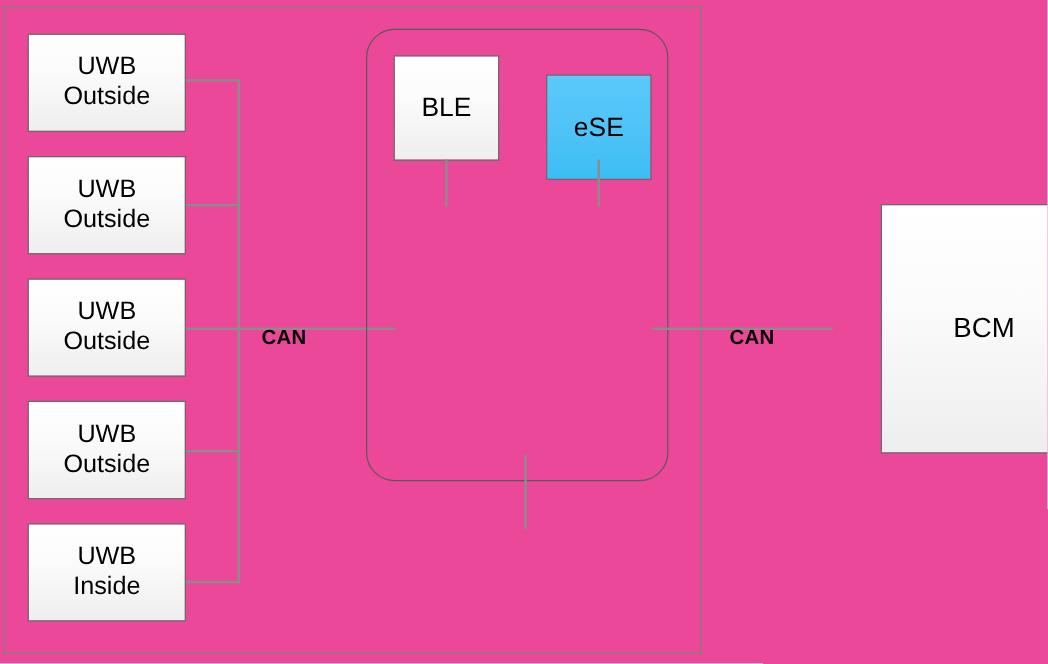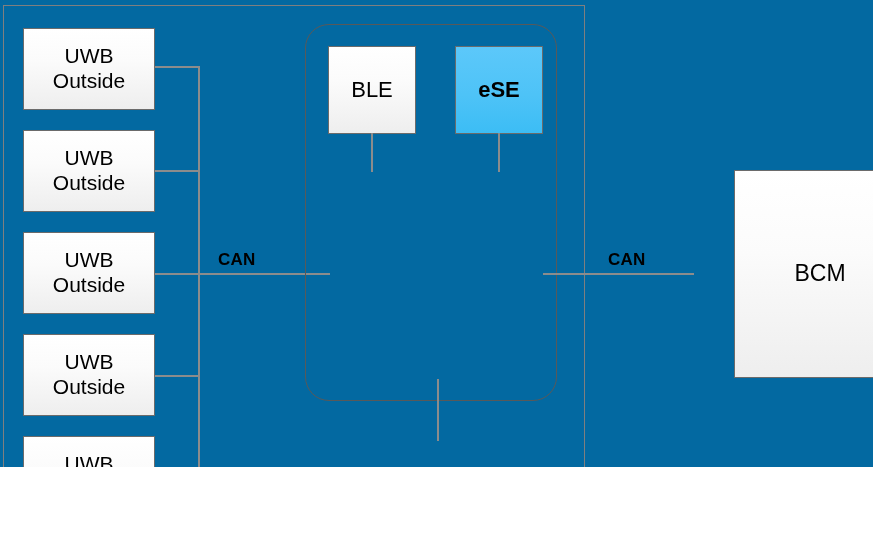--- a/index.html
+++ b/index.html
@@ -6,22 +6,22 @@
     margin: 0;
     padding: 0;
     background: #ffffff;
   }
   body {
     font-family: "Liberation Sans", sans-serif;
   }
   #canvas {
     position: relative;
     width: 873px;
-    height: 467px;
-    background: #0369a1;
+    height: 553px;
+    background: #ec4899;
     overflow: hidden;
   }
   
   .outer-frame {
     position: absolute;
     left: 3px;
     top: 5px;
     width: 582px;
     height: 540px;
     border: 1.6px solid #7f7f7f;
@@ -39,21 +39,22 @@
     justify-content: center;
     text-align: center;
     color: #000000;
     line-height: 1.18;
     white-space: pre-line;
     font-size: 21px;
     font-weight: 400;
   }
   .node.accent {
     background: linear-gradient(to bottom, #5cc8fa 0%, #4ec3f7 55%, #3cbdf5 100%);
-    font-weight: bold;
+    font-weight: normal;
+    margin-top: 16px;
   }
   
   .module-shell {
     position: absolute;
     left: 305px;
     top: 24px;
     width: 252px;
     height: 377px;
     border: 1.4px solid #595959;
     border-radius: 24px;
@@ -68,20 +69,21 @@
   .line.h { height: 1.6px; }
   .line.v { width: 1.6px; }
   
   .bus-label {
     position: absolute;
     font-size: 17px;
     font-weight: bold;
     color: #000000;
     letter-spacing: 0.2px;
     white-space: nowrap;
+    margin-top: 22px;
   }
 </style>
 </head>
 <body>
 
 <div id="canvas">
 
   <div class="outer-frame"></div>
 
   <div class="node" style="left:23px; top:28px; width:132px; height:82px;">UWB

